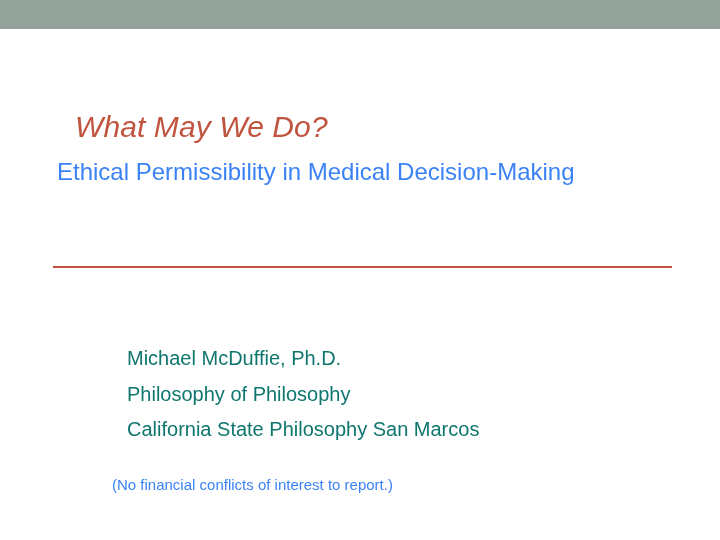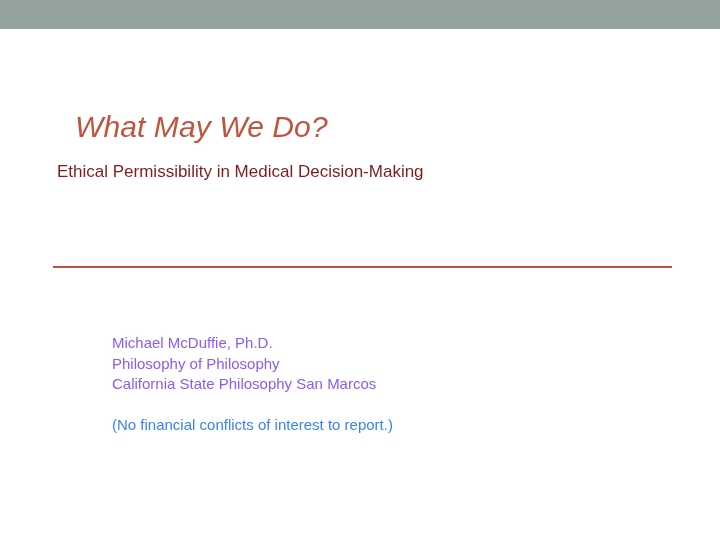--- a/index.html
+++ b/index.html
@@ -49,25 +49,25 @@
     font-weight: normal;
     color: #c0543f;
     letter-spacing: 0.1px;
     padding-left: 7px;
     white-space: nowrap;
   }
 
   .slide-subtitle {
     margin: 0;
     margin-top: 4px;
-    font-size: 17px;
+    font-size: 24px;
     line-height: 28px;
     font-style: normal;
     font-weight: normal;
-    color: #7f1d1d;
+    color: #3b82f6;
     padding-left: 1px;
     white-space: nowrap;
   }
 
   
   .divider {
     position: absolute;
     left: 53px;
     top: 266px;
     width: 619px;
@@ -79,24 +79,24 @@
 
   
   .author-block {
     position: absolute;
     left: 112px;
     top: 333px;
     width: 520px;
   }
 
   .author-line {
-    margin: 0;
-    font-size: 15px;
+    margin: 15px;
+    font-size: 20px;
     line-height: 20.5px;
-    color: #8b5cf6;
+    color: #0f766e;
     white-space: nowrap;
   }
 
   .author-spacer {
     height: 20.5px;
   }
 
   .disclosure-line {
     margin: 0;
     font-size: 15px;

